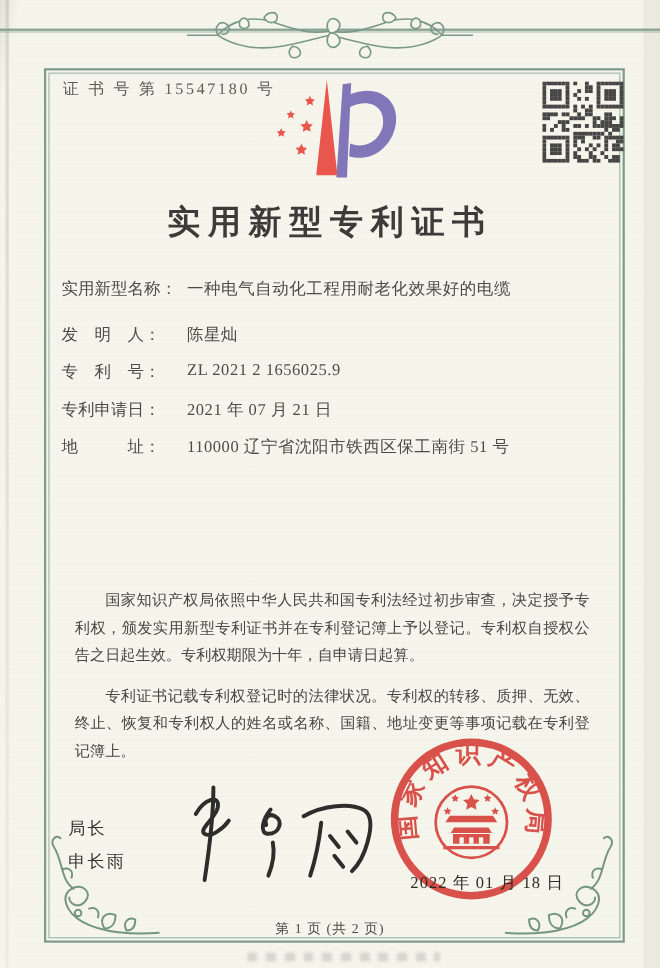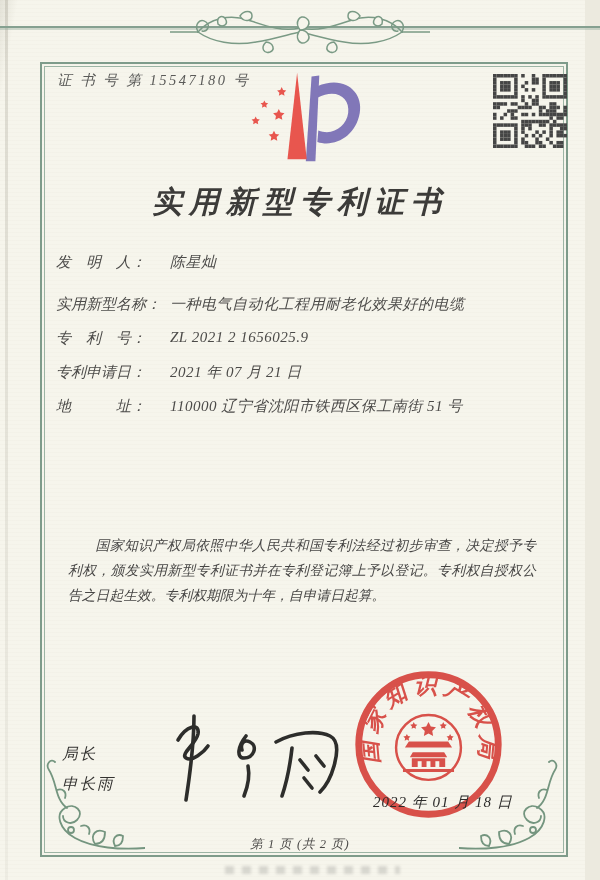--- a/index.html
+++ b/index.html
@@ -7,21 +7,20 @@
     width:600px;height:880px;overflow:hidden;
     font-family:"Liberation Serif","DejaVu Serif",serif;
     background:#eceadf;
   }
   .page{
     position:relative;width:585px;height:880px;
     background:
       repeating-linear-gradient(180deg, rgba(125,115,90,.025) 0 1px, rgba(0,0,0,0) 1px 4px),
       linear-gradient(100deg, rgba(110,105,88,.14) 0, rgba(110,105,88,0) 18px),
       #f6f5ec;
-    font-style: italic;
   }
   
   .outer-top-line{position:absolute;left:0;top:26px;width:600px;height:2px;
     background:#85a090;box-shadow:0 2px 0 rgba(133,160,144,.35);}
   
   .frame{position:absolute;left:40px;top:62px;width:524px;height:791px;
     border:2px solid #7e9b8a;}
   .frame::after{content:"";position:absolute;inset:2px;border:1px solid #9cb4a4;}
   .cert-no{position:absolute;left:57px;top:71px;font-size:14.5px;color:#5a5a58;
     letter-spacing:2.5px;}
@@ -342,44 +341,45 @@
         <rect x="49.33" y="70.48" width="3.52" height="3.52" fill="#454545"></rect>
         <rect x="59.90" y="70.48" width="3.52" height="3.52" fill="#454545"></rect>
         <rect x="63.43" y="70.48" width="3.52" height="3.52" fill="#454545"></rect>
         <rect x="66.95" y="70.48" width="3.52" height="3.52" fill="#454545"></rect>
       </svg></div>
 
   <div class="title">实用新型专利证书</div>
 
   <div class="fields">
     <div class="field-row">
+      <span class="field-label">实用新型名称：</span><span class="field-value">一种电气自动化工程用耐老化效果好的电缆</span>
+    </div>
+
+    <div class="field-row">
       <span class="field-label">发　明　人：</span><span class="field-value">陈星灿</span>
-    </div>
-
-    <div class="field-row">
-      <span class="field-label">实用新型名称：</span><span class="field-value">一种电气自动化工程用耐老化效果好的电缆</span>
     </div>
 
     <div class="field-row">
       <span class="field-label">专　利　号：</span><span class="field-value">ZL 2021 2 1656025.9</span>
     </div>
 
     <div class="field-row">
       <span class="field-label">专利申请日：</span><span class="field-value">2021 年 07 月 21 日</span>
     </div>
 
 
     <div class="field-row">
       <span class="field-label">地　　　址：</span><span class="field-value">110000 辽宁省沈阳市铁西区保工南街 51 号</span>
     </div>
   </div>
 
 
   <div class="paragraphs">
     <p>国家知识产权局依照中华人民共和国专利法经过初步审查，决定授予专利权，颁发实用新型专利证书并在专利登记簿上予以登记。专利权自授权公告之日起生效。专利权期限为十年，自申请日起算。</p>
+    <p>专利证书记载专利权登记时的法律状况。专利权的转移、质押、无效、终止、恢复和专利权人的姓名或名称、国籍、地址变更等事项记载在专利登记簿上。</p>
   </div>
 
   <div class="signer">
     <div>局长</div>
     <div>申长雨</div>
   </div>
 
   <svg class="signature" viewBox="0 0 212 106">
     <g fill="none" stroke="#2d2d2b" stroke-width="3.6" stroke-linecap="round" stroke-linejoin="round">
       <path d="M36,34 C44,20 58,16 56,28 C54,38 38,48 44,52 C50,56 62,46 66,40"></path>

